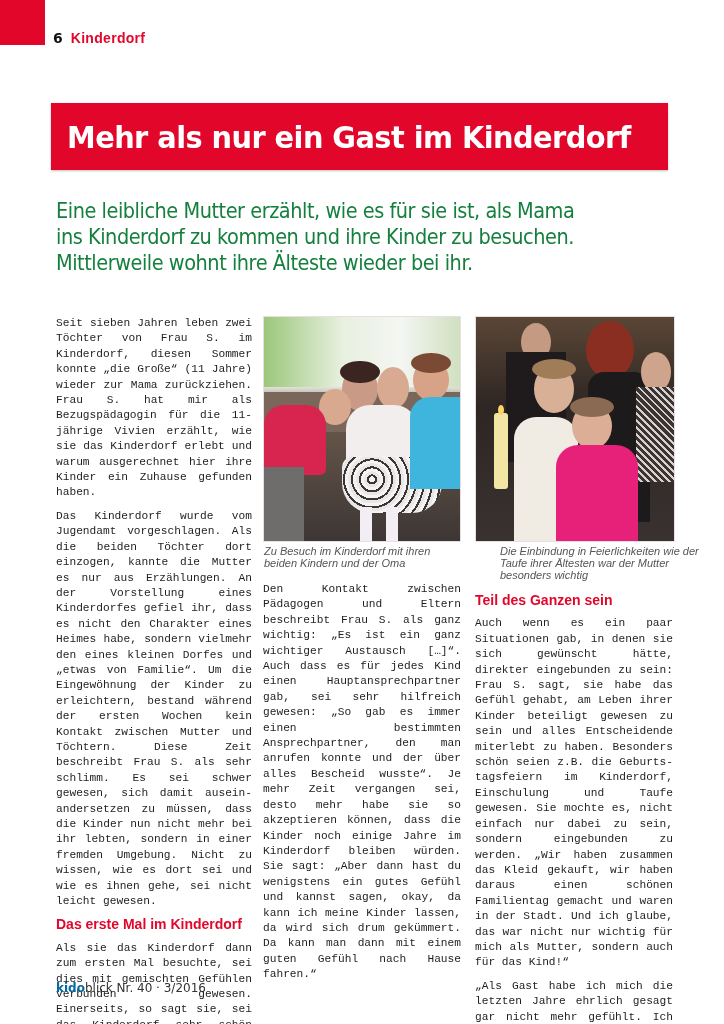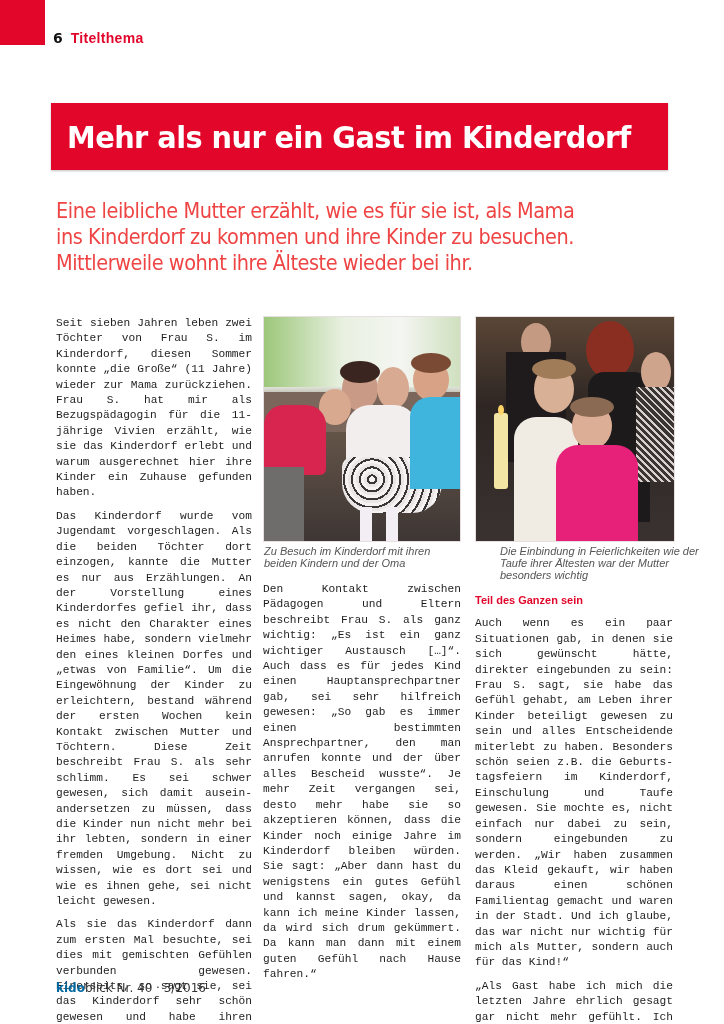--- a/index.html
+++ b/index.html
@@ -24,34 +24,34 @@
     background: #e2062b; box-shadow: 0 1px 2px rgba(0,0,0,0.25);
     display: flex; align-items: center;
   }
   .title-banner h1 {
     margin: 0 0 0 16px; color: #fff; font-size: 31px; font-weight: bold;
     font-family: "DejaVu Sans", sans-serif; letter-spacing: -0.6px;
     transform: scaleX(0.93); transform-origin: left center; white-space: nowrap;
   }
   .lead {
     position: absolute; left: 56px; top: 198px; width: 620px;
-    font-size: 21px; line-height: 26px; color: #ef4444;
+    font-size: 21px; line-height: 26px; color: #15803d;
     font-family: "DejaVu Sans", sans-serif; letter-spacing: -0.5px;
   }
   .lead div { white-space: nowrap; transform: scaleX(0.92); transform-origin: left; }
   .col {
     position: absolute; font-size: 11.2px; line-height: 15.4px; color: #1e1e1e;
     text-align: justify; hyphens: manual;
   }
   .col p { margin: 0 0 8px 0; font-family: Liberation Mono, monospace; }
   .col-1 { left: 56px; top: 316px; width: 196px; }
   .col-2 { left: 263px; top: 582px; width: 198px; }
   .col-3 { left: 475px; top: 611px; width: 198px; }
   .subhead {
-    color: #e2062b; font-weight: bold; font-size: 11px; margin: 4px 0 8px 0;
+    color: #e2062b; font-weight: bold; font-size: 14px; margin: 4px 0 8px 0;
   }
   .photo {
     position: absolute; overflow: hidden; border: 1px solid #e8e0e0;
   }
   .photo-1 { left: 263px; top: 316px; width: 196px; height: 224px;
     background: linear-gradient(180deg, #d7e8c8 0%, #eef3ea 30%, #6b5a4c 42%, #3d3634 100%); }
   .photo-2 { left: 475px; top: 316px; width: 198px; height: 224px;
     background: linear-gradient(180deg, #5a4636 0%, #2e2623 40%, #3a3230 100%); }
   .blob { position: absolute; border-radius: 50%; }
   .rect { position: absolute; }
@@ -66,36 +66,37 @@
   }
   .footer .brand { color: #0369a1; font-weight: bold; }
 </style>
 </head>
 <body>
 
 <div class="corner-block"></div>
 
 <div class="page-header">
   <span class="page-number">6</span>
-  <span class="section-name">Titelthema</span>
+  <span class="section-name">Kinderdorf</span>
 </div>
 
 <div class="title-banner">
   <h1>Mehr als nur ein Gast im Kinderdorf</h1>
 </div>
 
 <div class="lead">
   <div>Eine leibliche Mutter erzählt, wie es für sie ist, als Mama</div>
   <div>ins Kinderdorf zu kommen und ihre Kinder zu besuchen.</div>
   <div>Mittlerweile wohnt ihre Älteste wieder bei ihr.</div>
 </div>
 
 <div class="col col-1">
   <p>Seit sieben Jahren leben zwei Töchter von Frau S. im Kinderdorf, diesen Sommer konnte „die Große“ (11 Jahre) wieder zur Mama zurückziehen. Frau S. hat mir als Bezugspädagogin für die 11-jährige Vivien erzählt, wie sie das Kinderdorf erlebt und warum ausgerechnet hier ihre Kinder ein Zuhause gefunden haben.</p>
   <p>Das Kinderdorf wurde vom Jugendamt vorgeschlagen. Als die beiden Töchter dort einzogen, kannte die Mutter es nur aus Erzählungen. An der Vorstellung eines Kinderdorfes gefiel ihr, dass es nicht den Charakter eines Heimes habe, sondern vielmehr den eines kleinen Dorfes und „etwas von Familie“. Um die Eingewöh­nung der Kinder zu erleichtern, bestand während der ersten Wochen kein Kontakt zwischen Mutter und Töchtern. Diese Zeit beschreibt Frau S. als sehr schlimm. Es sei schwer gewesen, sich damit ausein­andersetzen zu müssen, dass die Kinder nun nicht mehr bei ihr lebten, sondern in einer fremden Umgebung. Nicht zu wis­sen, wie es dort sei und wie es ihnen gehe, sei nicht leicht gewesen.</p>
+  <div class="subhead">Das erste Mal im Kinderdorf</div>
   <p>Als sie das Kinderdorf dann zum ersten Mal besuchte, sei dies mit gemischten Gefühlen verbunden gewesen. Einerseits, so sagt sie, sei das Kinderdorf sehr schön gewesen und habe ihren Vorstellungen entsprochen. Dennoch überwog in dem Moment das Gefühl, dass die Kinder nun hier bleiben würden und sie diese zurück­lassen müsse. In der ersten Zeit habe sie die Kinder dann in den jeweiligen Gruppen besucht und auch die Pädagogen kennen­gelernt. Auch wenn diese sie freundlich empfingen, sei es gleichzeitig auch selt­sam gewesen, mit Fachkräften zu tun zu haben. Frau S. erzählt ehrlich, sie habe</p>
 </div>
 
 <div class="photo photo-1" title="Mutter mit zwei Töchtern und Oma auf einem Sofa">
   <div class="rect" style="left:0;top:0;width:196px;height:70px;background:linear-gradient(90deg,#9cc77a,#e8f0e0 40%,#f4f6f2 70%,#cfe0bf);"></div>
   <div class="rect" style="left:0;top:75px;width:196px;height:40px;background:#7a665a;"></div>
   <div class="blob" style="left:78px;top:50px;width:36px;height:44px;background:#c99b86;"></div>
   <div class="blob" style="left:76px;top:44px;width:40px;height:22px;background:#3b2520;"></div>
   <div class="blob" style="left:113px;top:50px;width:32px;height:42px;background:#d8aa92;"></div>
   <div class="blob" style="left:149px;top:42px;width:36px;height:42px;background:#d7a286;"></div>

